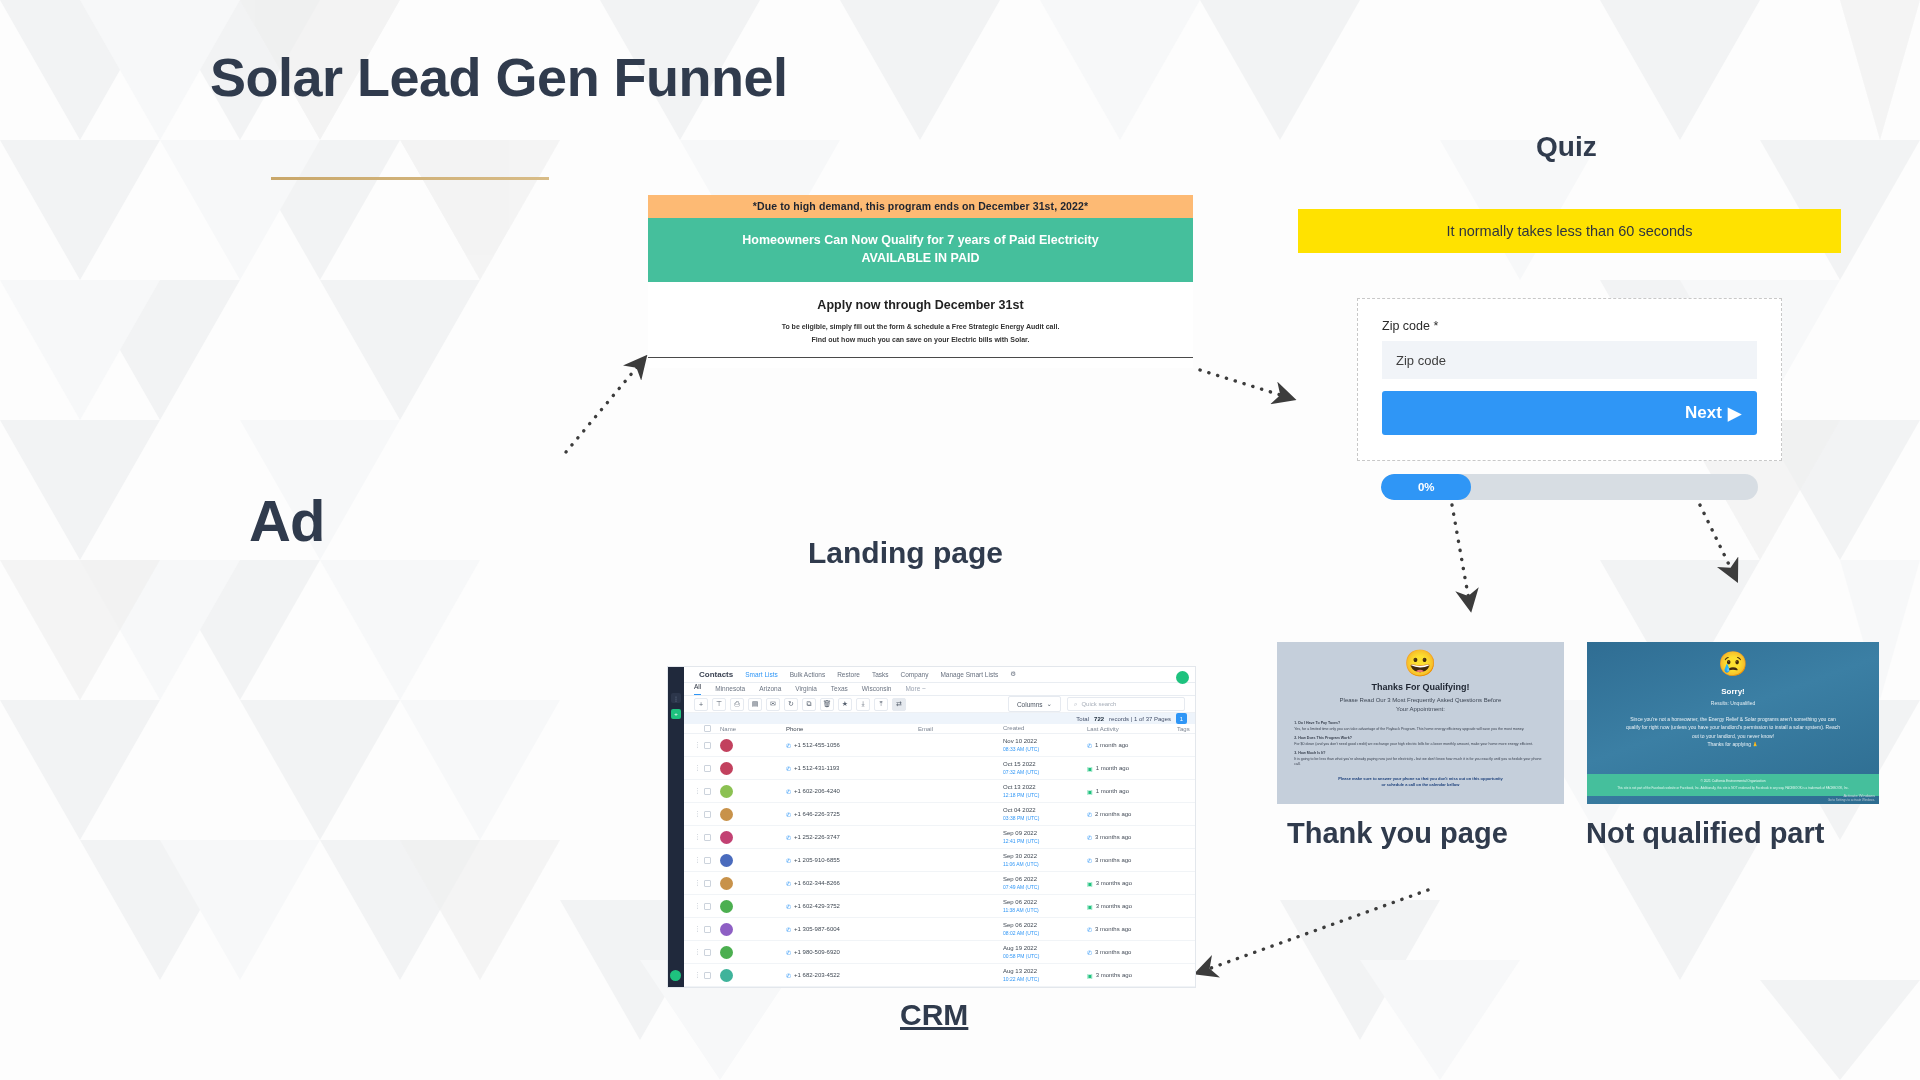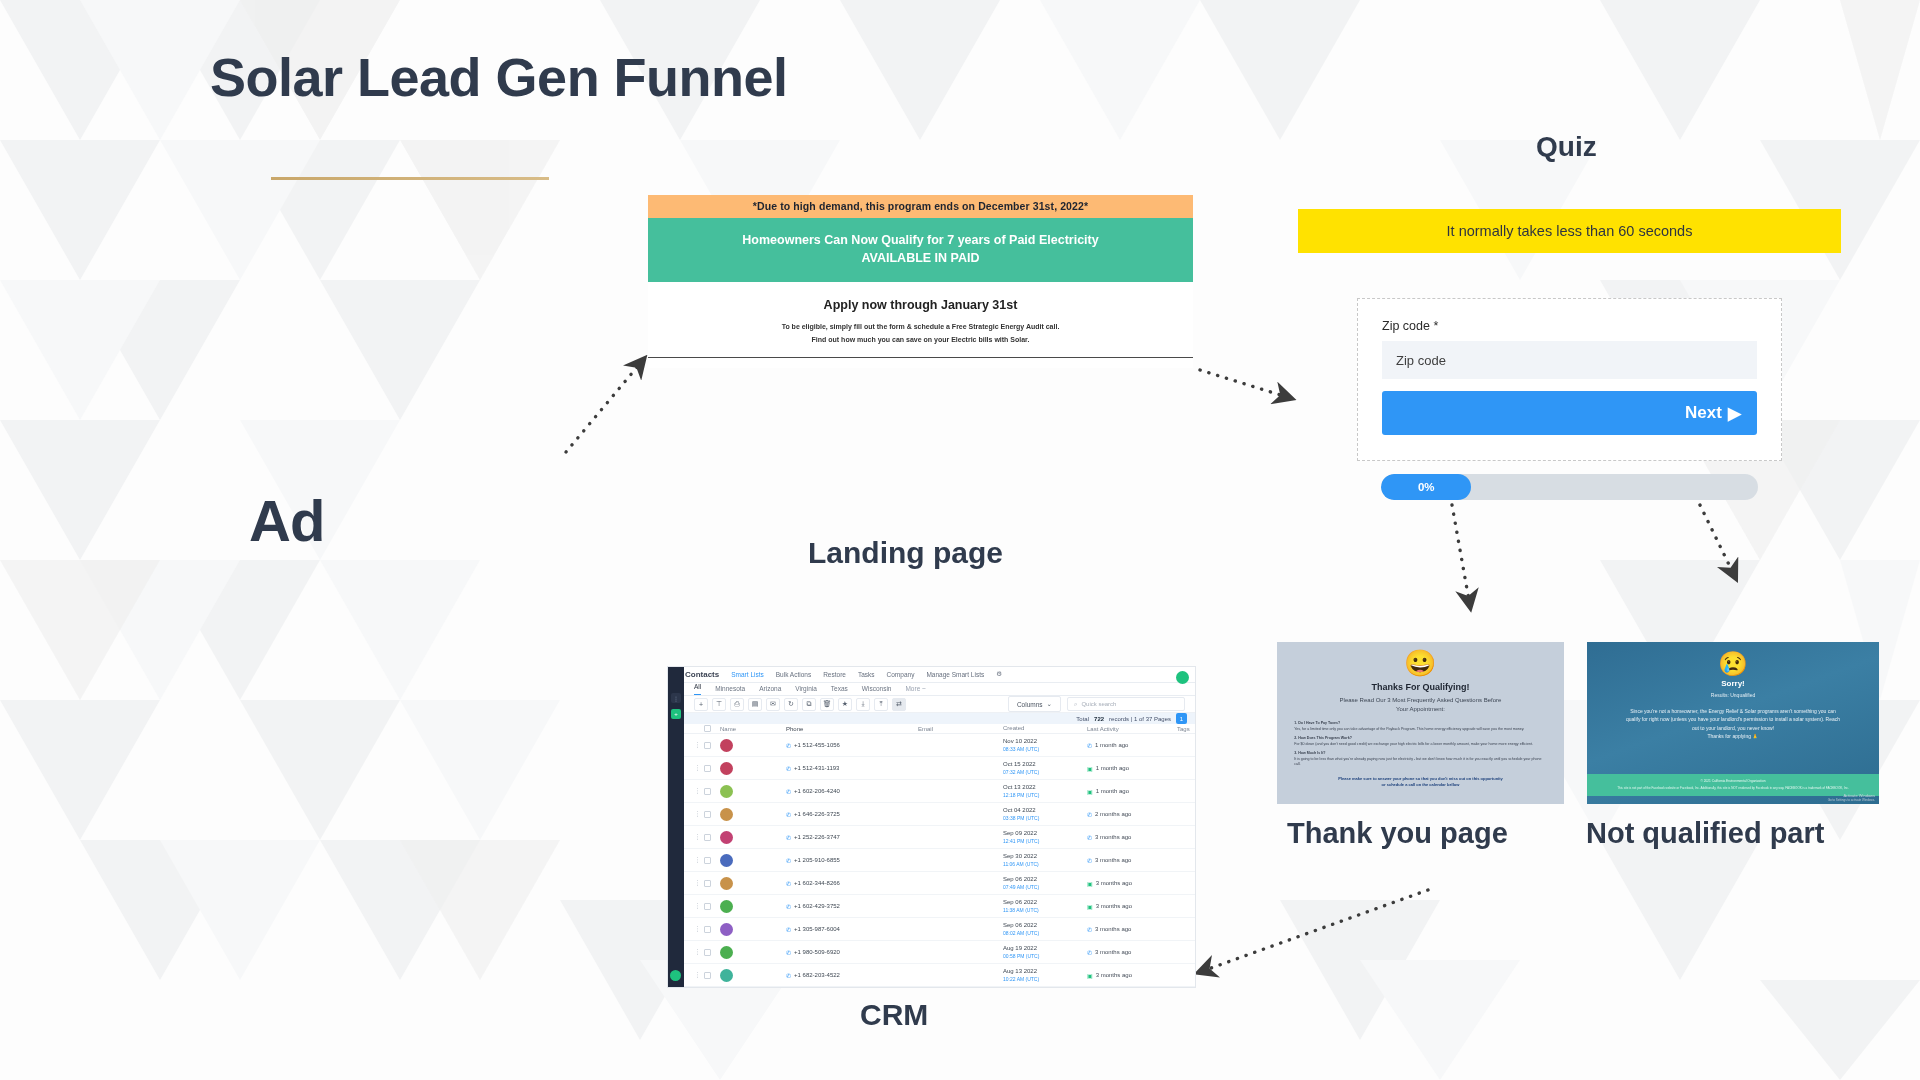--- a/index.html
+++ b/index.html
@@ -25,21 +25,21 @@
   }
 
   
   .section-label {
     position:absolute; font-weight:bold; color:#303b4d; z-index:6;
     white-space:nowrap;
   }
   #label-ad          { left:249px; top:487px;  font-size:58px; letter-spacing:-1px;}
   #label-landing     { left:808px; top:536px;  font-size:30px; }
   #label-quiz        { left:1536px; top:131px; font-size:28px; }
-  #label-crm         { left:860px; top:998px;  font-size:30px; }
+  #label-crm         { left:900px; top:998px;  font-size:30px;text-decoration:underline; }
   #label-thankyou    { left:1287px; top:817px; font-size:29px; }
   #label-notqualified{ left:1586px; top:817px; font-size:29px; }
 
   
   #landing-mock {
     position:absolute; left:648px; top:195px; width:545px; z-index:5;
   }
   .lp-banner {
     background:#fdba74; color:#1e2430; text-align:center;
     font-size:10.5px; font-weight:bold; padding:5px 0 6px; letter-spacing:0.1px;
@@ -146,21 +146,21 @@
              width:82%; margin-top:4px; line-height:1.6; }
 
   
   #nq-mock {
     position:absolute; left:1587px; top:642px; width:292px; height:162px;
     z-index:5; overflow:hidden;
     background:linear-gradient(160deg,#2f6d93 0%,#3b7fa4 45%,#2d6c90 100%);
     display:flex; flex-direction:column; align-items:center; padding-top:10px;
   }
   .nq-emoji { font-size:24px; line-height:1; }
-  .nq-h { font-weight:bold; font-size:8px; color:#fff; margin-top:3px; }
+  .nq-h { font-weight:bold; font-size:8px; color:#fff; margin-top:11px; }
   .nq-sub { font-size:5px; color:#e3edf3; margin-top:4px; }
   .nq-body { width:78%; font-size:5px; color:#eaf2f7; text-align:center;
              margin-top:9px; line-height:1.65; }
   .nq-green {
     position:absolute; left:0; bottom:8px; width:100%; background:#45bf9c;
     padding:5px 0 6px; text-align:center;
   }
   .nq-green-a { font-size:3.2px; color:#eafaf4; }
   .nq-green-b { font-size:3px; color:#dff6ee; margin-top:3px; padding:0 14px; line-height:1.5; }
   .nq-activate { position:absolute; right:4px; bottom:2px; text-align:right; }
@@ -181,21 +181,21 @@
     display:flex; align-items:center; justify-content:center;
   }
   .crm-side-green { background:#1ec27e; color:#fff; }
   #crm-side-dot {
     position:absolute; left:2px; bottom:6px; width:11px; height:11px;
     border-radius:50%; background:#1ec27e;
   }
   #crm-main { flex:1; display:flex; flex-direction:column; min-width:0; }
   #crm-topbar {
     height:24px; border-bottom:1px solid #e9edf2; display:flex;
-    align-items:center; padding:0 1px; gap:12px; position:relative;
+    align-items:center; padding:0 15px; gap:12px; position:relative;
   }
   #crm-topbar .crm-title { font-size:8px; color:#3c4454; font-weight:600; }
   #crm-topbar .crm-tab   { font-size:6.5px; color:#67707f; }
   #crm-topbar .crm-tab.active { color:#2f96f6; }
   #crm-avatar {
     position:absolute; right:6px; top:4px; width:13px; height:13px;
     border-radius:50%; background:#1ec27e;
   }
   #crm-filters {
     height:21px; border-bottom:1px solid #e9edf2; display:flex;
@@ -335,21 +335,21 @@
 <div class="section-label" id="label-thankyou">Thank you page</div>
 <div class="section-label" id="label-notqualified">Not qualified part</div>
 
 <div id="landing-mock">
   <div class="lp-banner">*Due to high demand, this program ends on December 31st, 2022*</div>
   <div class="lp-green">
     <div>Homeowners Can Now Qualify for 7 years of Paid Electricity</div>
     <div>AVAILABLE IN PAID</div>
   </div>
   <div class="lp-white">
-    <div class="lp-apply">Apply now through January 31st</div>
+    <div class="lp-apply">Apply now through December 31st</div>
     <div class="lp-fine">
       <div>To be eligible, simply fill out the form &amp; schedule a Free Strategic Energy Audit call.</div>
       <div>Find out how much you can save on your Electric bills with Solar.</div>
     </div>
     <div class="lp-rule"></div>
   </div>
 </div>
 
 <div id="quiz-banner">It normally takes less than 60 seconds</div>
 

